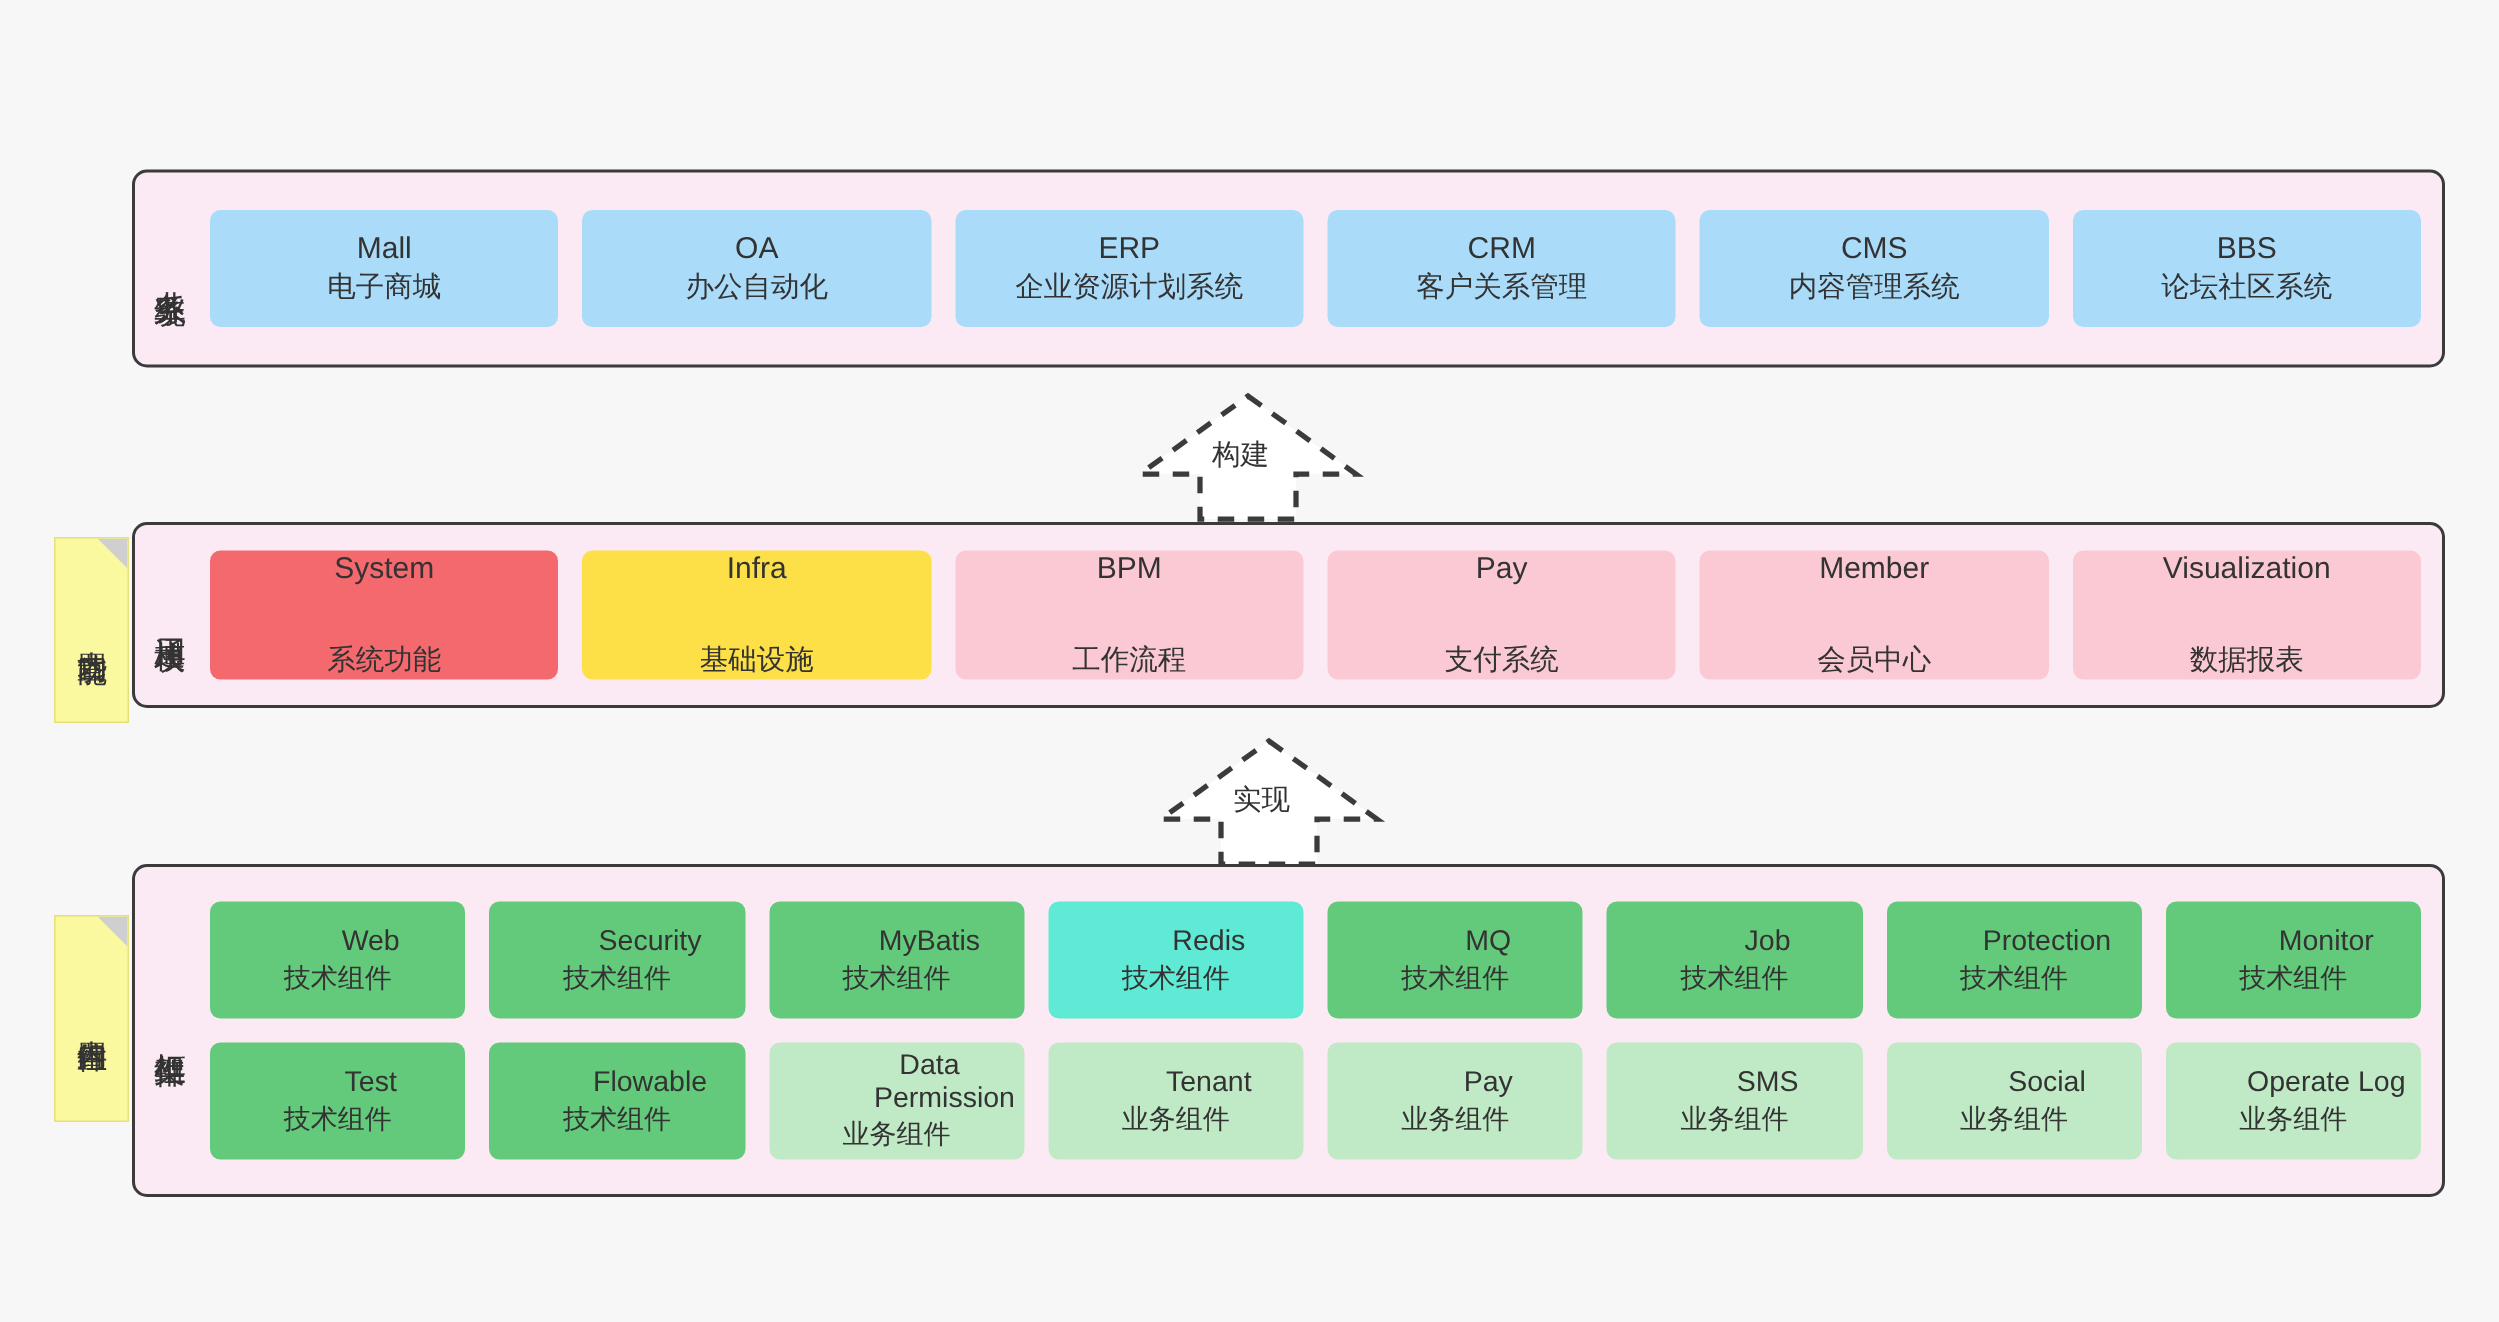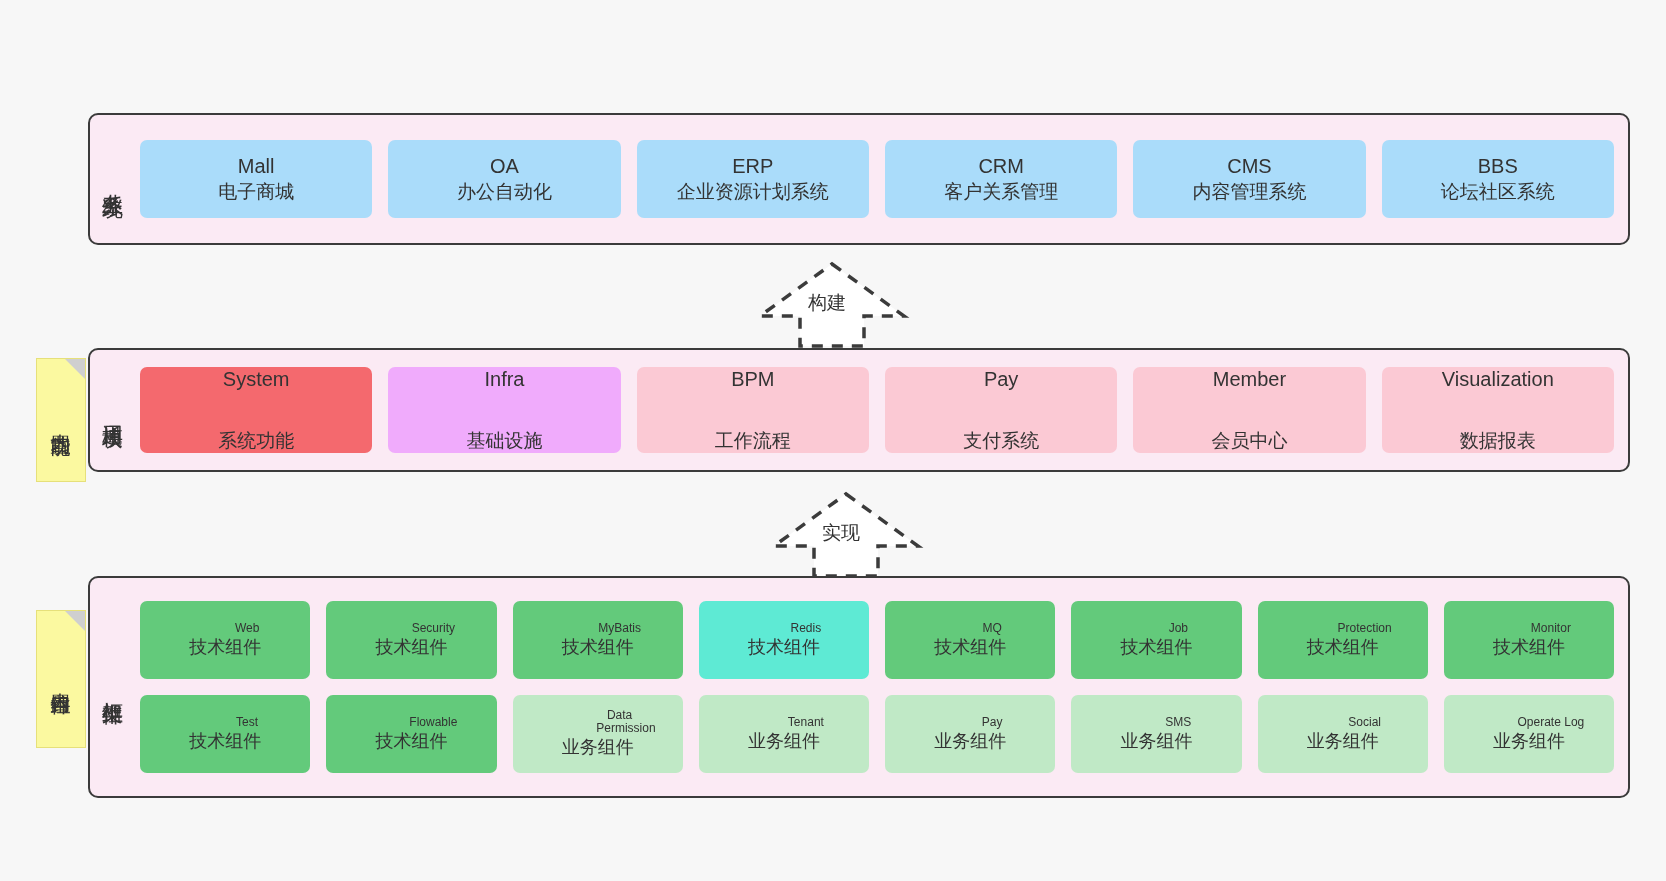--- a/index.html
+++ b/index.html
@@ -76,21 +76,21 @@
     align-items: center;
     justify-content: center;
     text-align: center;
     line-height: 1.28;
     box-sizing: border-box;
     padding: 4px 6px;
     color: #333333;
   }
   .box .en { font-size: 20px; text-align: center; }
   .box .cn { font-size: 19px; }
-  .box.small .en { font-size: 12px; margin-left: 44px; }
+  .box.small .en { font-size: 19px; margin-left: 44px; }
   .box.small .cn { font-size: 18px; }
 
   .h-biz   { height: 78px; }
   .h-mod   { height: 86px; gap: 36px; }
   .h-frame { height: 78px; }
 
   
   .sticky {
     position: absolute;
     width: 50px;
@@ -178,21 +178,21 @@
   <div class="arrow-label" style="left:808px; top:290px;">构建</div>
 
   <div class="layer" id="layer-1" style="left:88px; top:348px; width:1542px; height:124px;">
     <div class="layer-title">通用模块</div>
     <div class="layer-body">
       <div class="row">
         <div class="box h-mod" style="background:#f4696e">
           <span class="en">System</span>
           <span class="cn">系统功能</span>
         </div>
-        <div class="box h-mod" style="background:#f0abfc">
+        <div class="box h-mod" style="background:#fde047">
           <span class="en">Infra</span>
           <span class="cn">基础设施</span>
         </div>
         <div class="box h-mod" style="background:#fbc9d4">
           <span class="en">BPM</span>
           <span class="cn">工作流程</span>
         </div>
         <div class="box h-mod" style="background:#fbc9d4">
           <span class="en">Pay</span>
           <span class="cn">支付系统</span>

